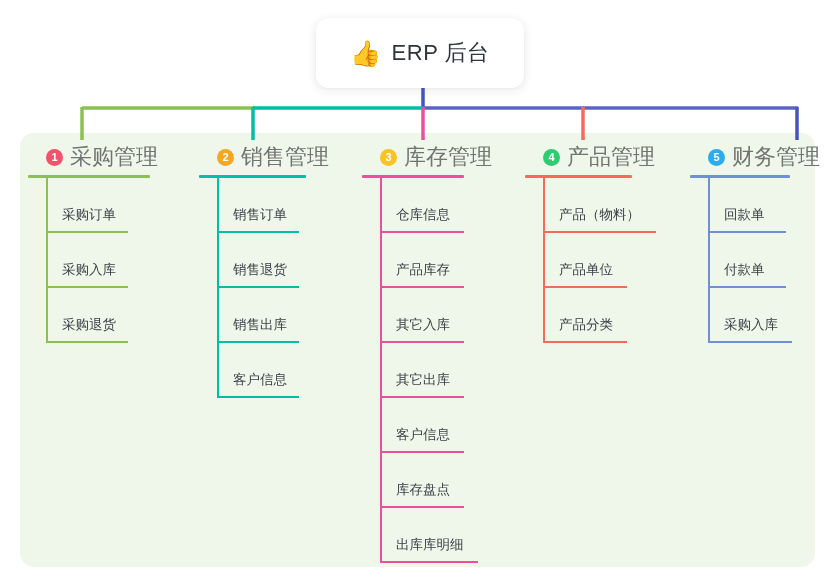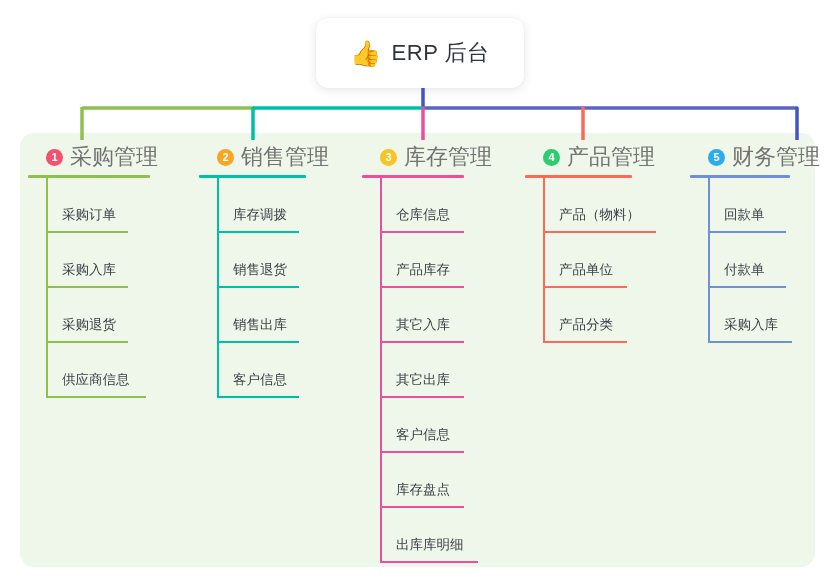--- a/index.html
+++ b/index.html
@@ -189,36 +189,32 @@
             <div class="leaf-rule" style="background: rgb(140, 193, 82); width: 82px;"></div>
           </div>
           <div class="leaf">
             <span class="leaf-label">采购入库</span>
             <div class="leaf-rule" style="background: rgb(140, 193, 82); width: 82px;"></div>
           </div>
           <div class="leaf">
             <span class="leaf-label">采购退货</span>
             <div class="leaf-rule" style="background: rgb(140, 193, 82); width: 82px;"></div>
           </div>
-          <div class="leaf">
-            <span class="leaf-label">供应商信息</span>
-            <div class="leaf-rule" style="background: rgb(140, 193, 82); width: 100px;"></div>
-          </div>
         </div>
       </div>
       <div class="column" style="left: 199px; width: 135px;">
         <div class="col-header">
           <span class="badge" style="background: rgb(245, 166, 35);">2</span>
           <span class="col-title">销售管理</span>
         </div>
         <div class="col-rule" style="background: rgb(0, 191, 165); width: 107px;"></div>
         <div class="leaves">
           <div class="spine" style="background: rgb(0, 191, 165);"></div>
           <div class="leaf">
-            <span class="leaf-label">库存调拨</span>
+            <span class="leaf-label">销售订单</span>
             <div class="leaf-rule" style="background: rgb(0, 191, 165); width: 82px;"></div>
           </div>
           <div class="leaf">
             <span class="leaf-label">销售退货</span>
             <div class="leaf-rule" style="background: rgb(0, 191, 165); width: 82px;"></div>
           </div>
           <div class="leaf">
             <span class="leaf-label">销售出库</span>
             <div class="leaf-rule" style="background: rgb(0, 191, 165); width: 82px;"></div>
           </div>

